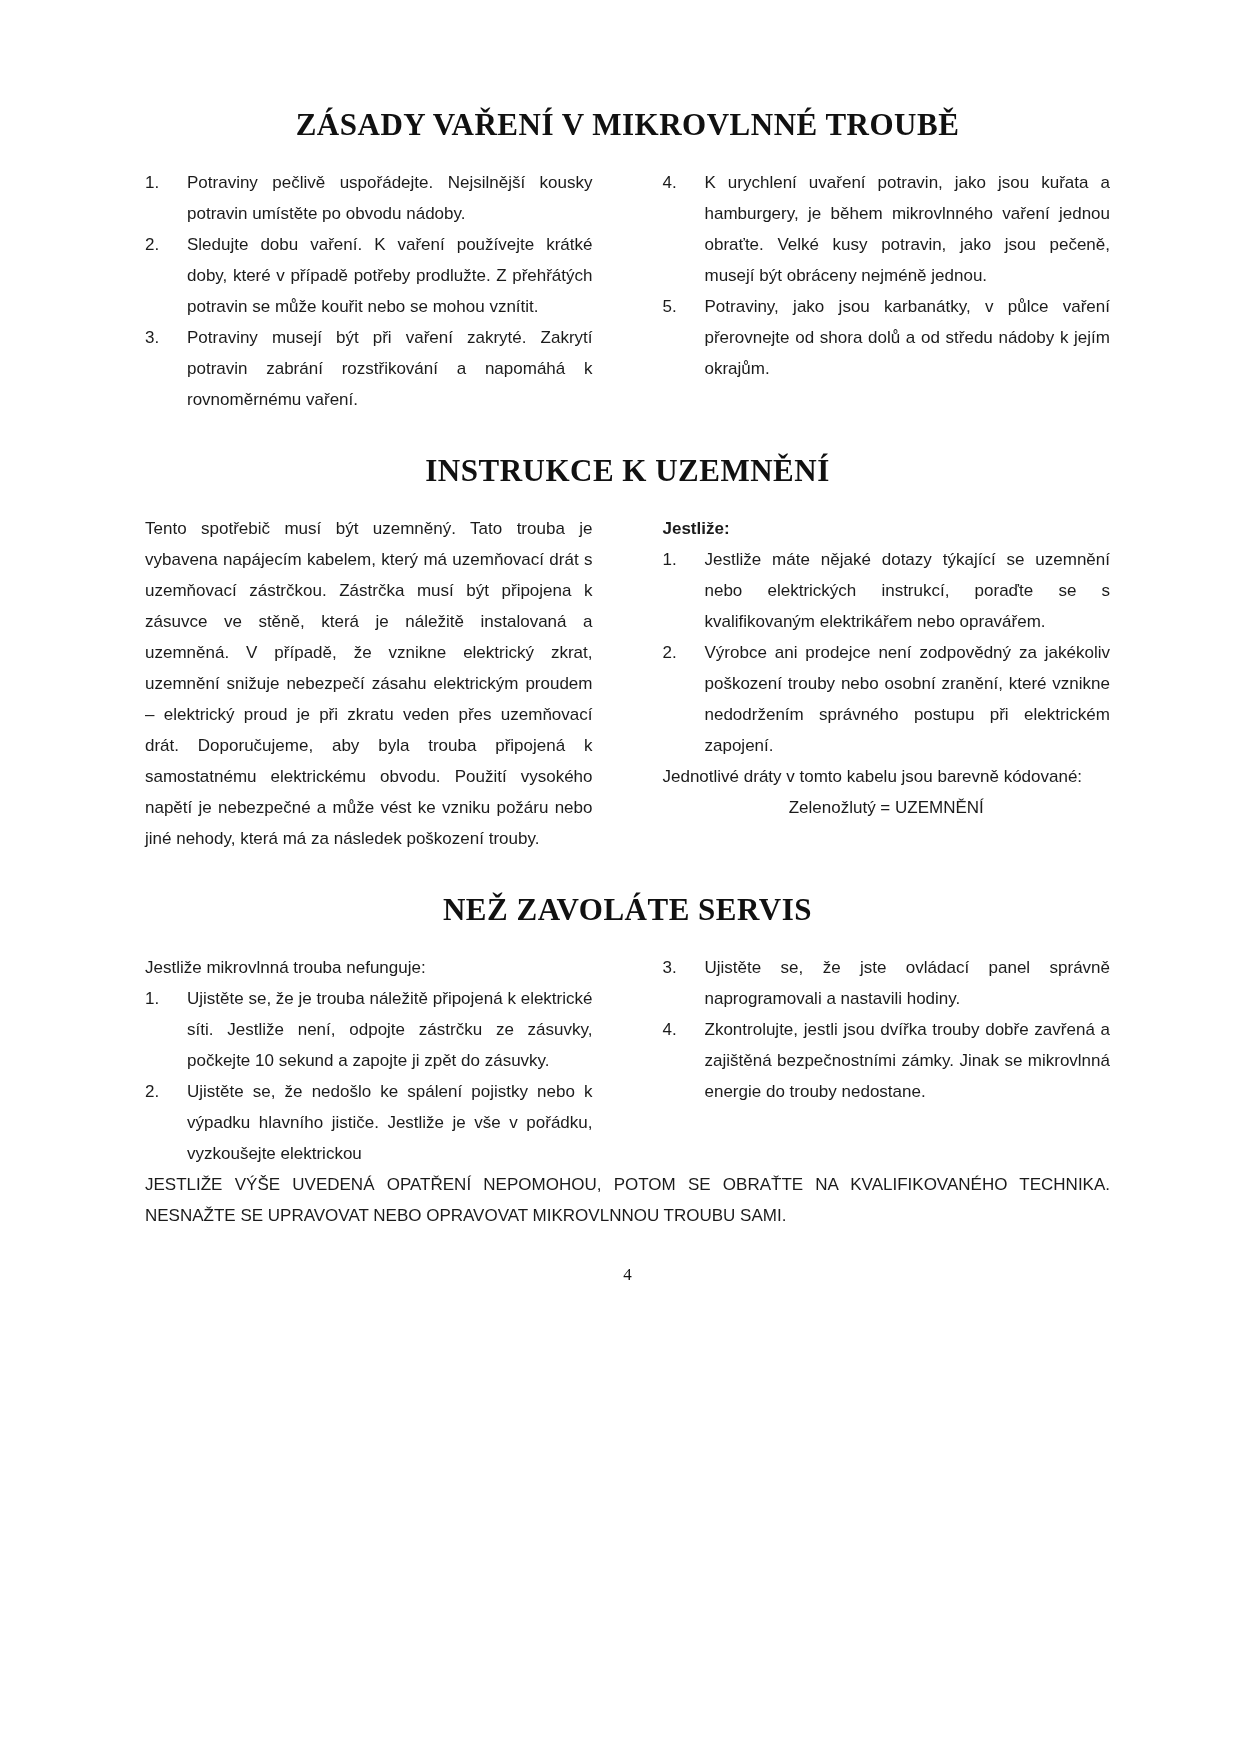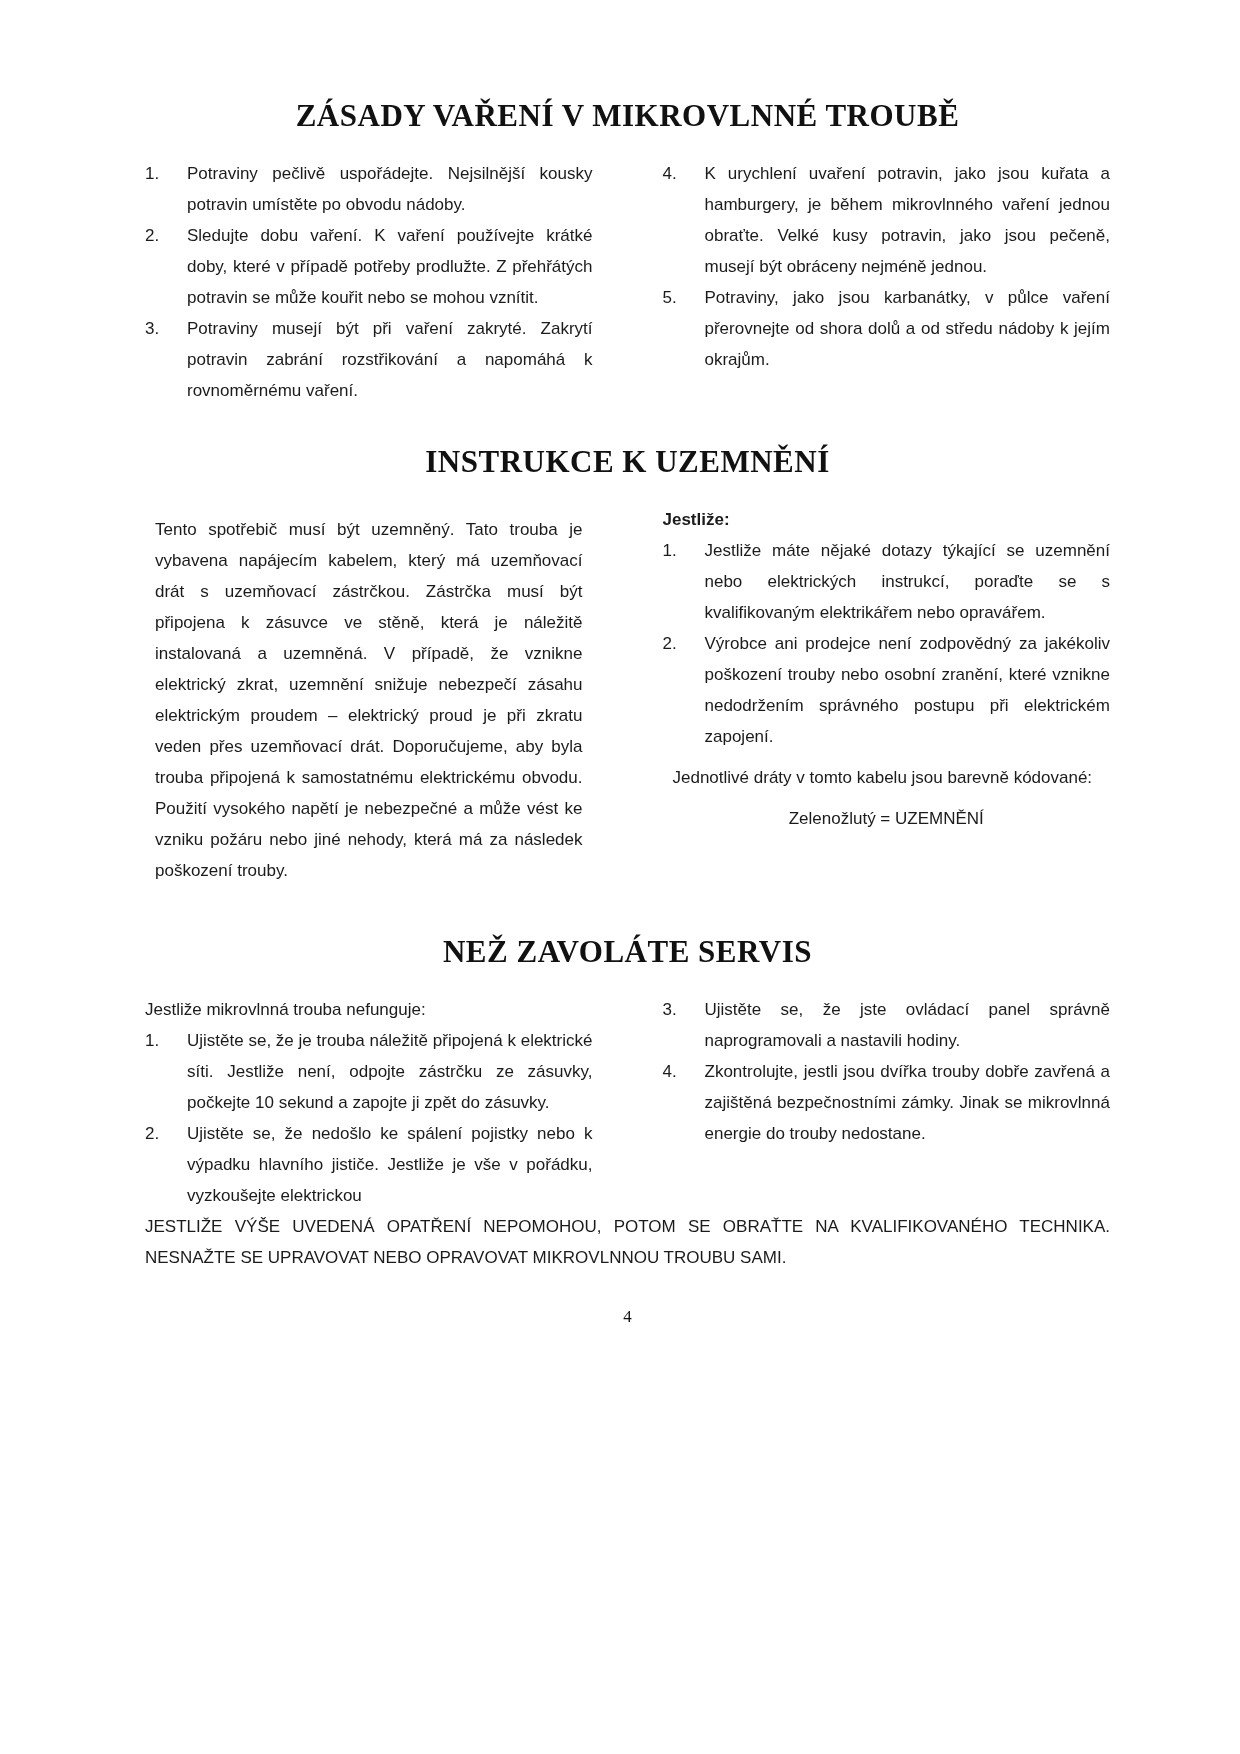--- a/index.html
+++ b/index.html
@@ -22,21 +22,21 @@
     height: 1754px;
     padding: 96px 130px 0 145px;
   }
   .doc-title {
     font-family: "Liberation Serif", serif;
     font-size: 31px;
     font-weight: 700;
     line-height: 40px;
     text-align: center;
     letter-spacing: 0.5px;
-    margin: 0 0 22px 0;
+    margin: 9px 0 22px 0;
     color: #111;
   }
   .doc-title.spaced { margin-top: 36px; }
   .cols {
     display: flex;
     gap: 70px;
   }
   .col {
     flex: 1;
     min-width: 0;
@@ -46,21 +46,21 @@
   }
   .li .num {
     width: 42px;
     flex: none;
   }
   .li .txt {
     flex: 1;
     text-align: justify;
   }
   .para {
-    margin: 10px;
+    margin: 0;
     text-align: justify;
   }
   .b { font-weight: 700; }
   .warn-label {
     font-weight: 700;
     margin-right: 14px;
   }
   .wire-line {
     text-align: center;
   }

